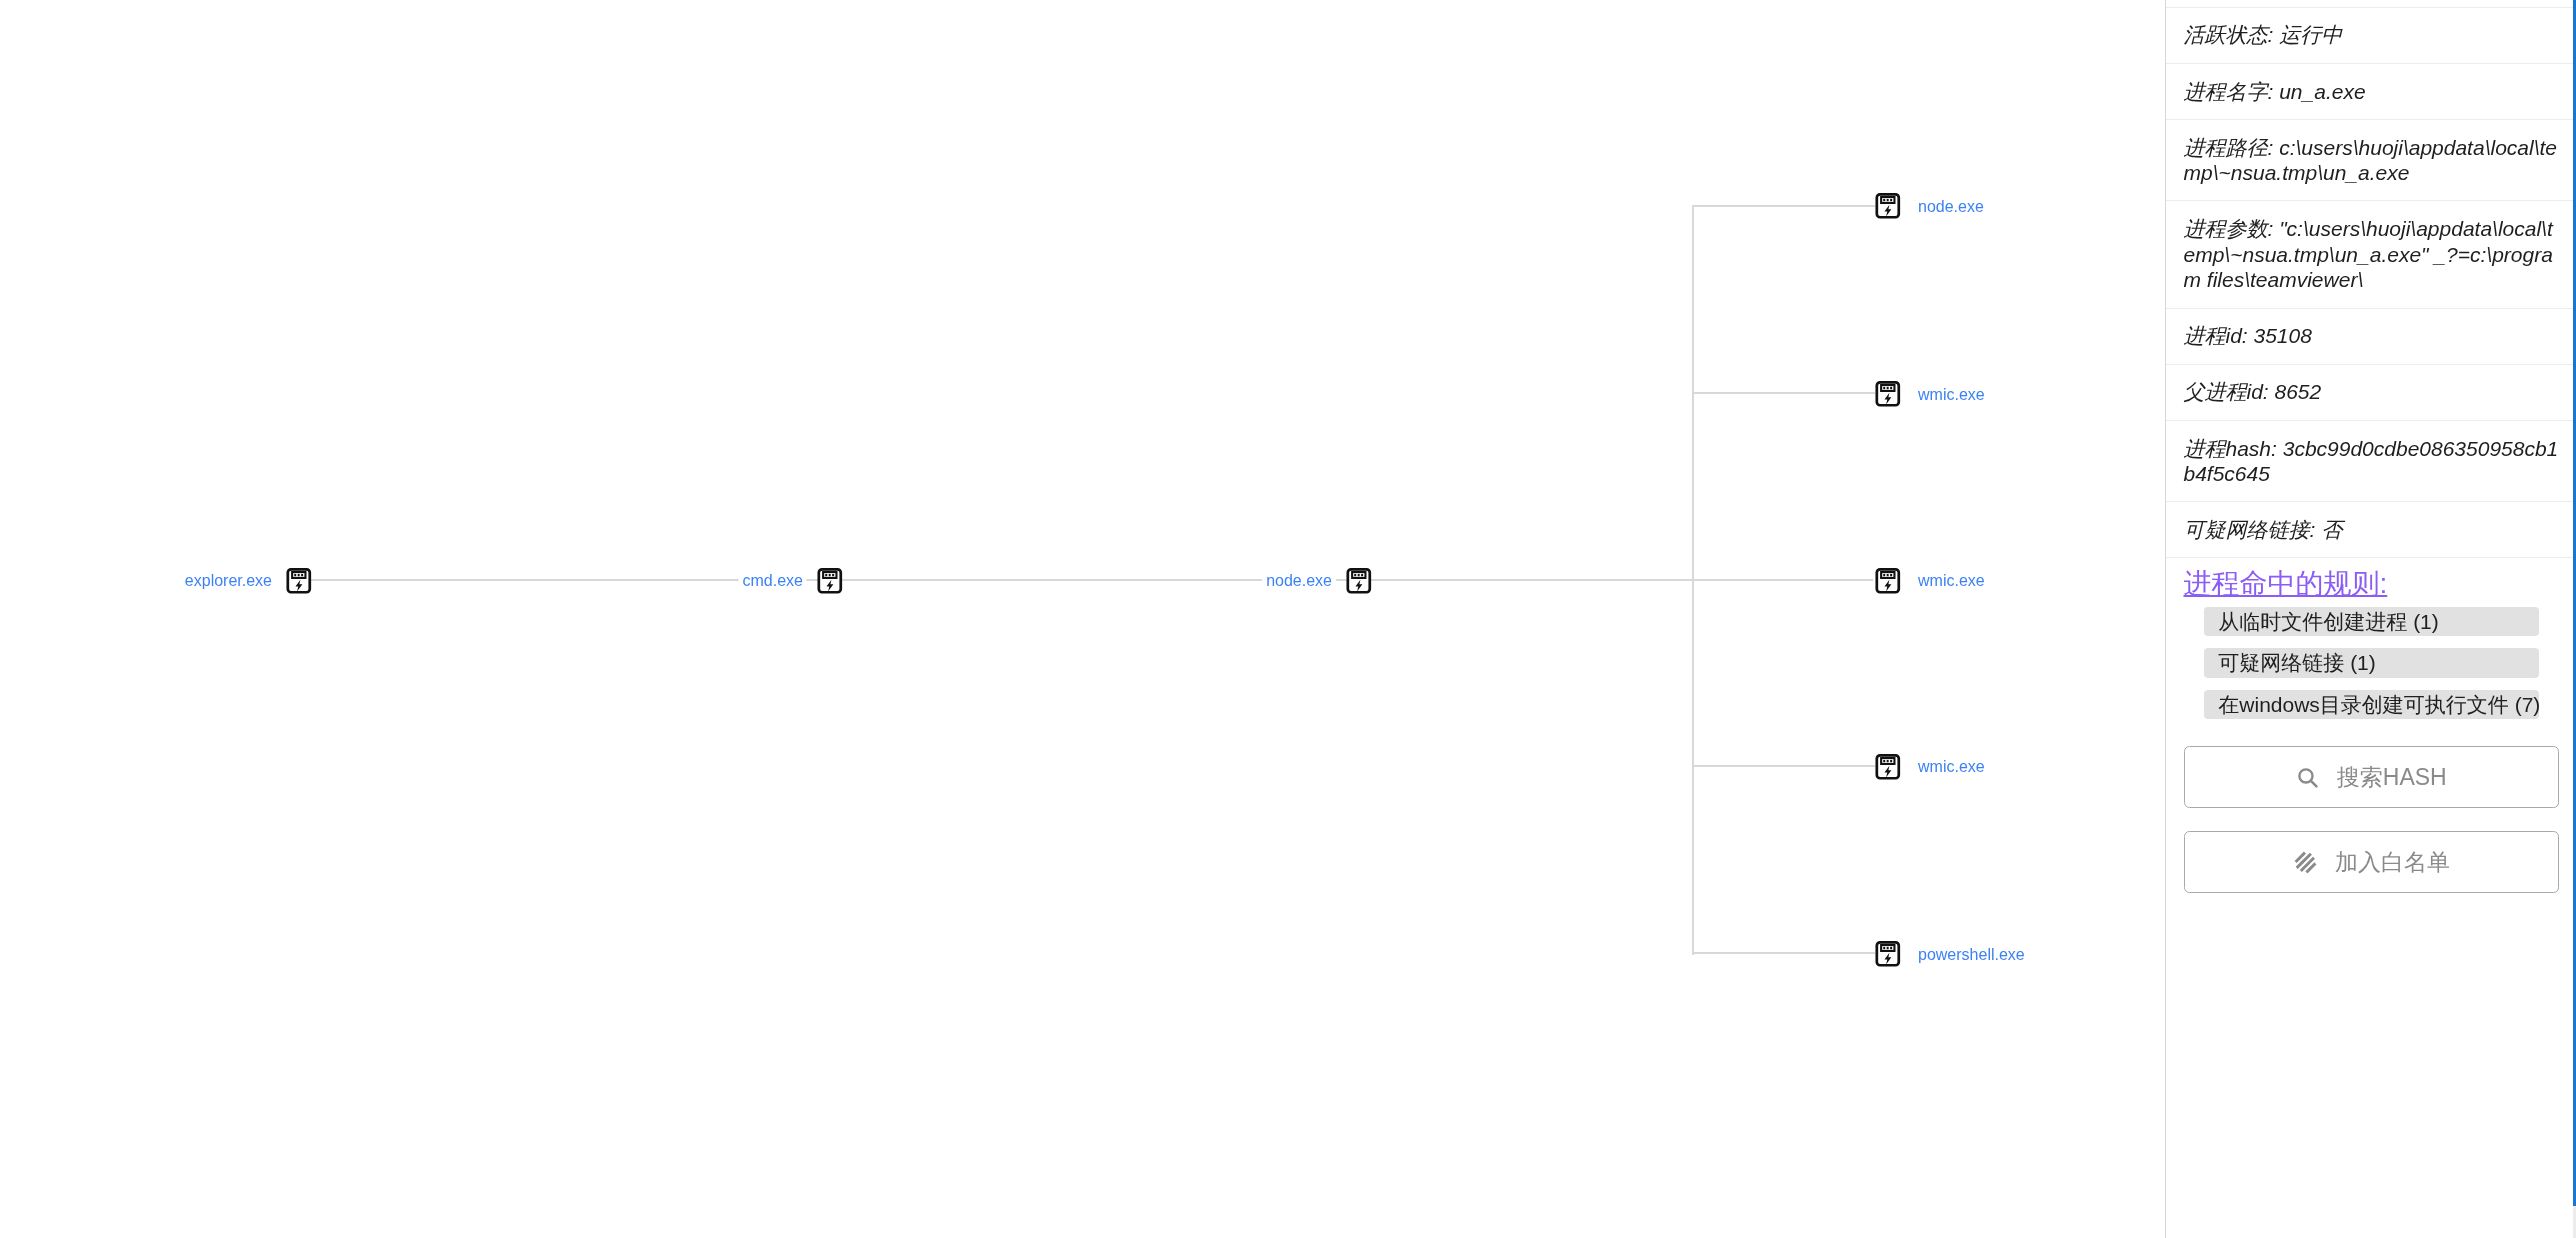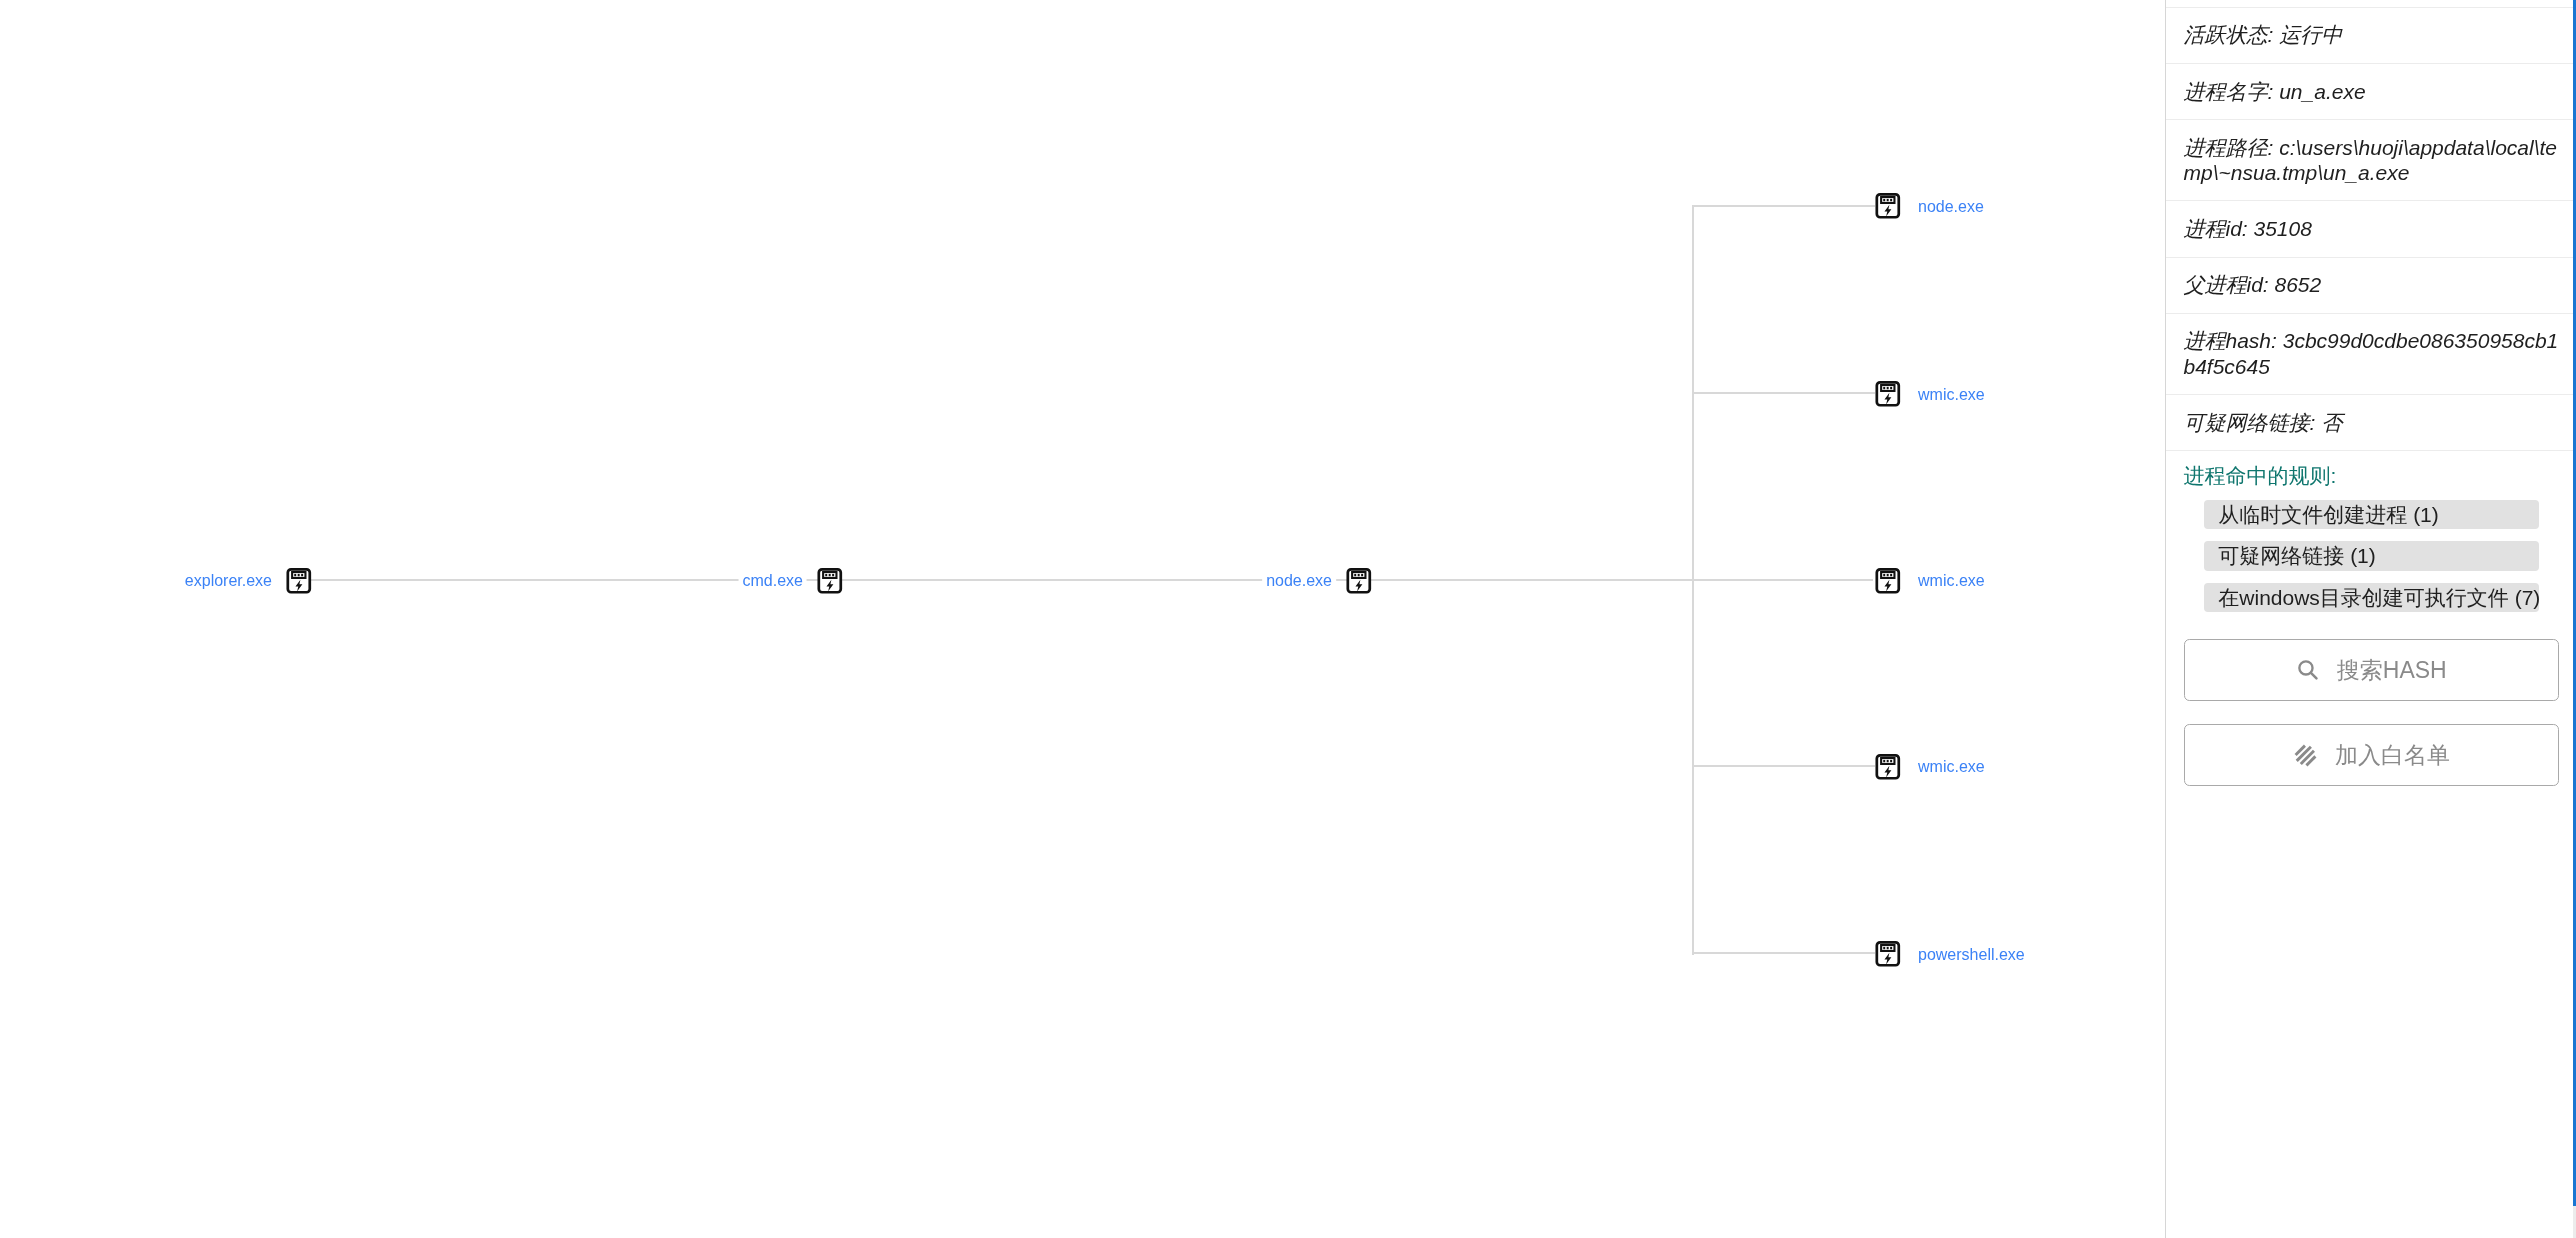--- a/index.html
+++ b/index.html
@@ -28,21 +28,21 @@
   .panel{
     position:absolute;left:2165px;top:0;width:411px;height:1239px;
     background:#ffffff;border-left:1.3px solid #d6d6d6;box-sizing:border-box;
   }
   .rows{margin-top:6.7px;border-top:1.3px solid #ececec;font-style:italic;}
   .prow{
     padding:14.8px 17.5px;font-size:21px;line-height:25.5px;color:#1f1f1f;
     border-bottom:1.3px solid #ececec;word-break:break-all;
   }
   .rules{padding:9.4px 17.5px 0;}
-  .rules-label{font-size:21px;line-height:25.5px;color:#0f766e;margin:2.7px 0 10.7px;}
+  .rules-label{font-size:28px;line-height:25.5px;color:#8b5cf6;margin:2.7px 0 10.7px;text-decoration:underline;}
   .chip{
     display:block;margin:0 20px 12px;padding:0 14.8px;height:29.6px;line-height:29.6px;
     background:#e1e1e1;border-radius:4px;font-size:21px;color:#1f1f1f;
     white-space:nowrap;overflow:hidden;cursor:pointer;
   }
   .btn-area{padding:14.8px 17.5px 0;}
   .obtn{
     display:flex;align-items:center;justify-content:center;gap:16px;
     width:100%;height:62px;margin-bottom:23px;box-sizing:border-box;
     background:#ffffff;border:1.3px solid #a9a9a9;border-radius:5.4px;
@@ -161,20 +161,21 @@
     </svg>
   </div>
   <span class="tree-label right" style="left:1914px;top:954px;">powershell.exe</span>
 </div>
 
 <div class="panel">
   <div class="rows">
     <div class="prow">活跃状态: 运行中</div>
     <div class="prow">进程名字: un_a.exe</div>
     <div class="prow">进程路径: c:\users\huoji\appdata\local\temp\~nsua.tmp\un_a.exe</div>
+    <div class="prow">进程参数: "c:\users\huoji\appdata\local\temp\~nsua.tmp\un_a.exe" _?=c:\program files\teamviewer\</div>
     <div class="prow">进程id: 35108</div>
     <div class="prow">父进程id: 8652</div>
     <div class="prow">进程hash: 3cbc99d0cdbe086350958cb1b4f5c645</div>
     <div class="prow">可疑网络链接: 否</div>
   </div>
 
   <div class="rules">
     <div class="rules-label">进程命中的规则:</div>
     <span class="chip">从临时文件创建进程 (1)</span>
     <span class="chip">可疑网络链接 (1)</span>

